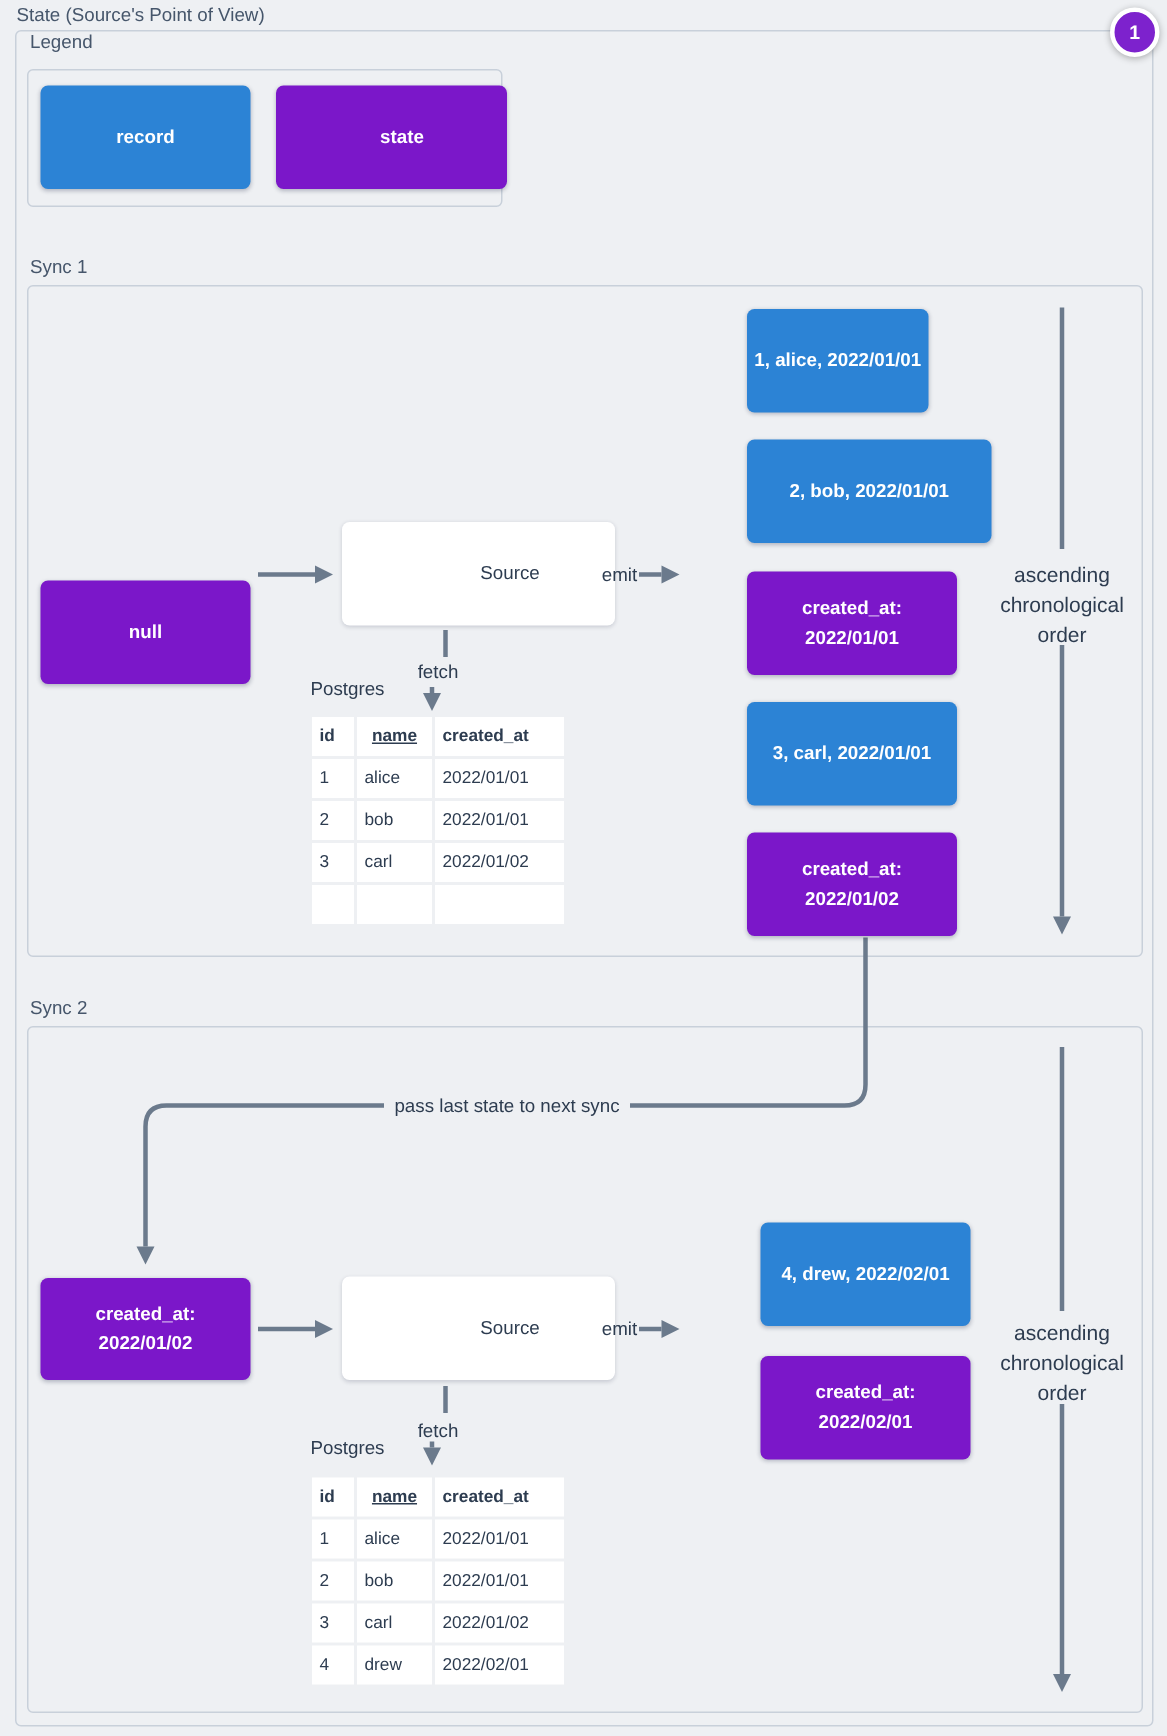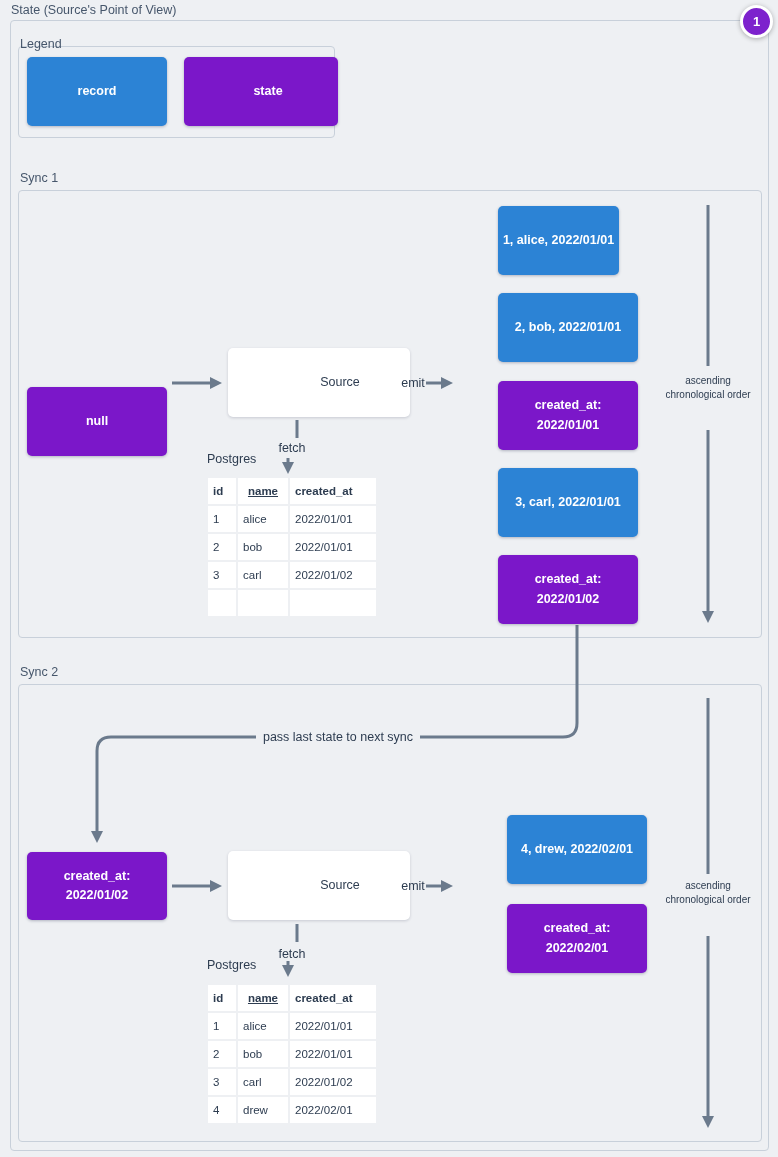--- a/index.html
+++ b/index.html
@@ -7,21 +7,21 @@
   .page{position:relative;width:778px;height:1157px;background:var(--c-bg,#eef0f3);overflow:hidden;}
   .frame{position:absolute;border:1px solid var(--c-border,#c8d0da);border-radius:4px;background:transparent;}
   .sec-label{position:absolute;font-size:12.5px;color:var(--c-label,#46566b);white-space:nowrap;}
   .txt{position:absolute;font-size:12.5px;color:var(--c-text,#2d3c50);white-space:nowrap;}
   .node{position:absolute;border-radius:5px;display:flex;align-items:center;justify-content:center;
         color:#fff;font-weight:700;font-size:12.5px;text-align:center;white-space:pre-line;
         line-height:1.55;box-shadow:0 1px 3px rgba(20,30,60,.28);}
   .node.record{background:var(--c-record,#2c83d5);}
   .node.state{background:var(--c-state,#7b17c9);}
   .node.plain{background:#fff;color:var(--c-text,#2d3c50);font-weight:400;box-shadow:0 1px 3px rgba(20,30,60,.18);padding-left:42px;}
-  .order{position:absolute;width:90px;text-align:center;font-size:10px;line-height:1.42;
+  .order{position:absolute;width:90px;text-align:center;font-size:14px;line-height:1.42;
          color:var(--c-text,#2d3c50);white-space:normal;}
   .badge{position:absolute;left:740px;top:5px;width:27px;height:27px;border-radius:50%;
          background:var(--c-badge,#7d22cd);border:3px solid #fff;display:flex;align-items:center;
          justify-content:center;color:#fff;font-size:13px;font-weight:700;
          box-shadow:0 1px 5px rgba(0,0,0,.3);}
   svg.wires{position:absolute;left:0;top:0;pointer-events:none;}
   table.db{position:absolute;border-collapse:separate;border-spacing:2px;font-size:11.5px;
            color:var(--c-text,#2d3c50);table-layout:fixed;}
   .db th,.db td{background:#fff;height:26px;padding:0 5px;text-align:left;font-weight:400;overflow:hidden;}
   .db th{font-weight:700;}
@@ -60,21 +60,21 @@
       <path d="M297,924 V942"></path>
       <path d="M288,961 V965" marker-end="url(#ah)"></path>
       <path d="M708,698 V874"></path>
       <path d="M708,936 V1116" marker-end="url(#ah)"></path>
     </g>
   </svg>
 
   <div class="sec-label" style="left:11px;top:3px;">State (Source's Point of View)</div>
   <div class="badge">1</div>
 
-  <div class="sec-label" style="left:20px;top:37px;">Legend</div>
+  <div class="sec-label" style="left:20px;top:21px;">Legend</div>
   <div class="node record" style="left:27px;top:57px;width:140px;height:69px;">record</div>
   <div class="node state" style="left:184px;top:57px;width:140px;height:69px;padding-left:14px;">state</div>
 
   <div class="sec-label" style="left:20px;top:171px;">Sync 1</div>
   <div class="node state" style="left:27px;top:348px;width:140px;height:69px;margin-top:39px;">null</div>
   <div class="node plain" style="left:228px;top:348px;width:140px;height:69px;">Source</div>
   <div class="txt" style="left:393px;top:376px;width:40px;text-align:center;">emit</div>
   <div class="txt" style="left:272px;top:441px;width:40px;text-align:center;">fetch</div>
   <div class="txt" style="left:207px;top:452px;">Postgres</div>
 
@@ -109,21 +109,21 @@
       </tr>
       <tr>
         <td></td>
         <td></td>
         <td></td>
       </tr>
     </tbody>
   </table>
 
   <div class="node record" style="left:498px;top:206px;width:121px;height:69px;">1, alice, 2022/01/01</div>
-  <div class="node record" style="left:498px;top:293px;width:140px;height:69px;">2, bob, 2022/01/01</div>
+  <div class="node record" style="left:498px;top:293px;width:163px;height:69px;">2, bob, 2022/01/01</div>
   <div class="node state" style="left:498px;top:381px;width:140px;height:69px;">created_at:
 2022/01/01</div>
   <div class="node record" style="left:498px;top:468px;width:140px;height:69px;">3, carl, 2022/01/01</div>
   <div class="node state" style="left:498px;top:555px;width:140px;height:69px;">created_at:
 2022/01/02</div>
 
   <div class="order" style="left:663px;top:374px;">ascending chronological order</div>
 
   <div class="txt" style="left:238px;top:730px;width:200px;text-align:center;">pass last state to next sync</div>
 

